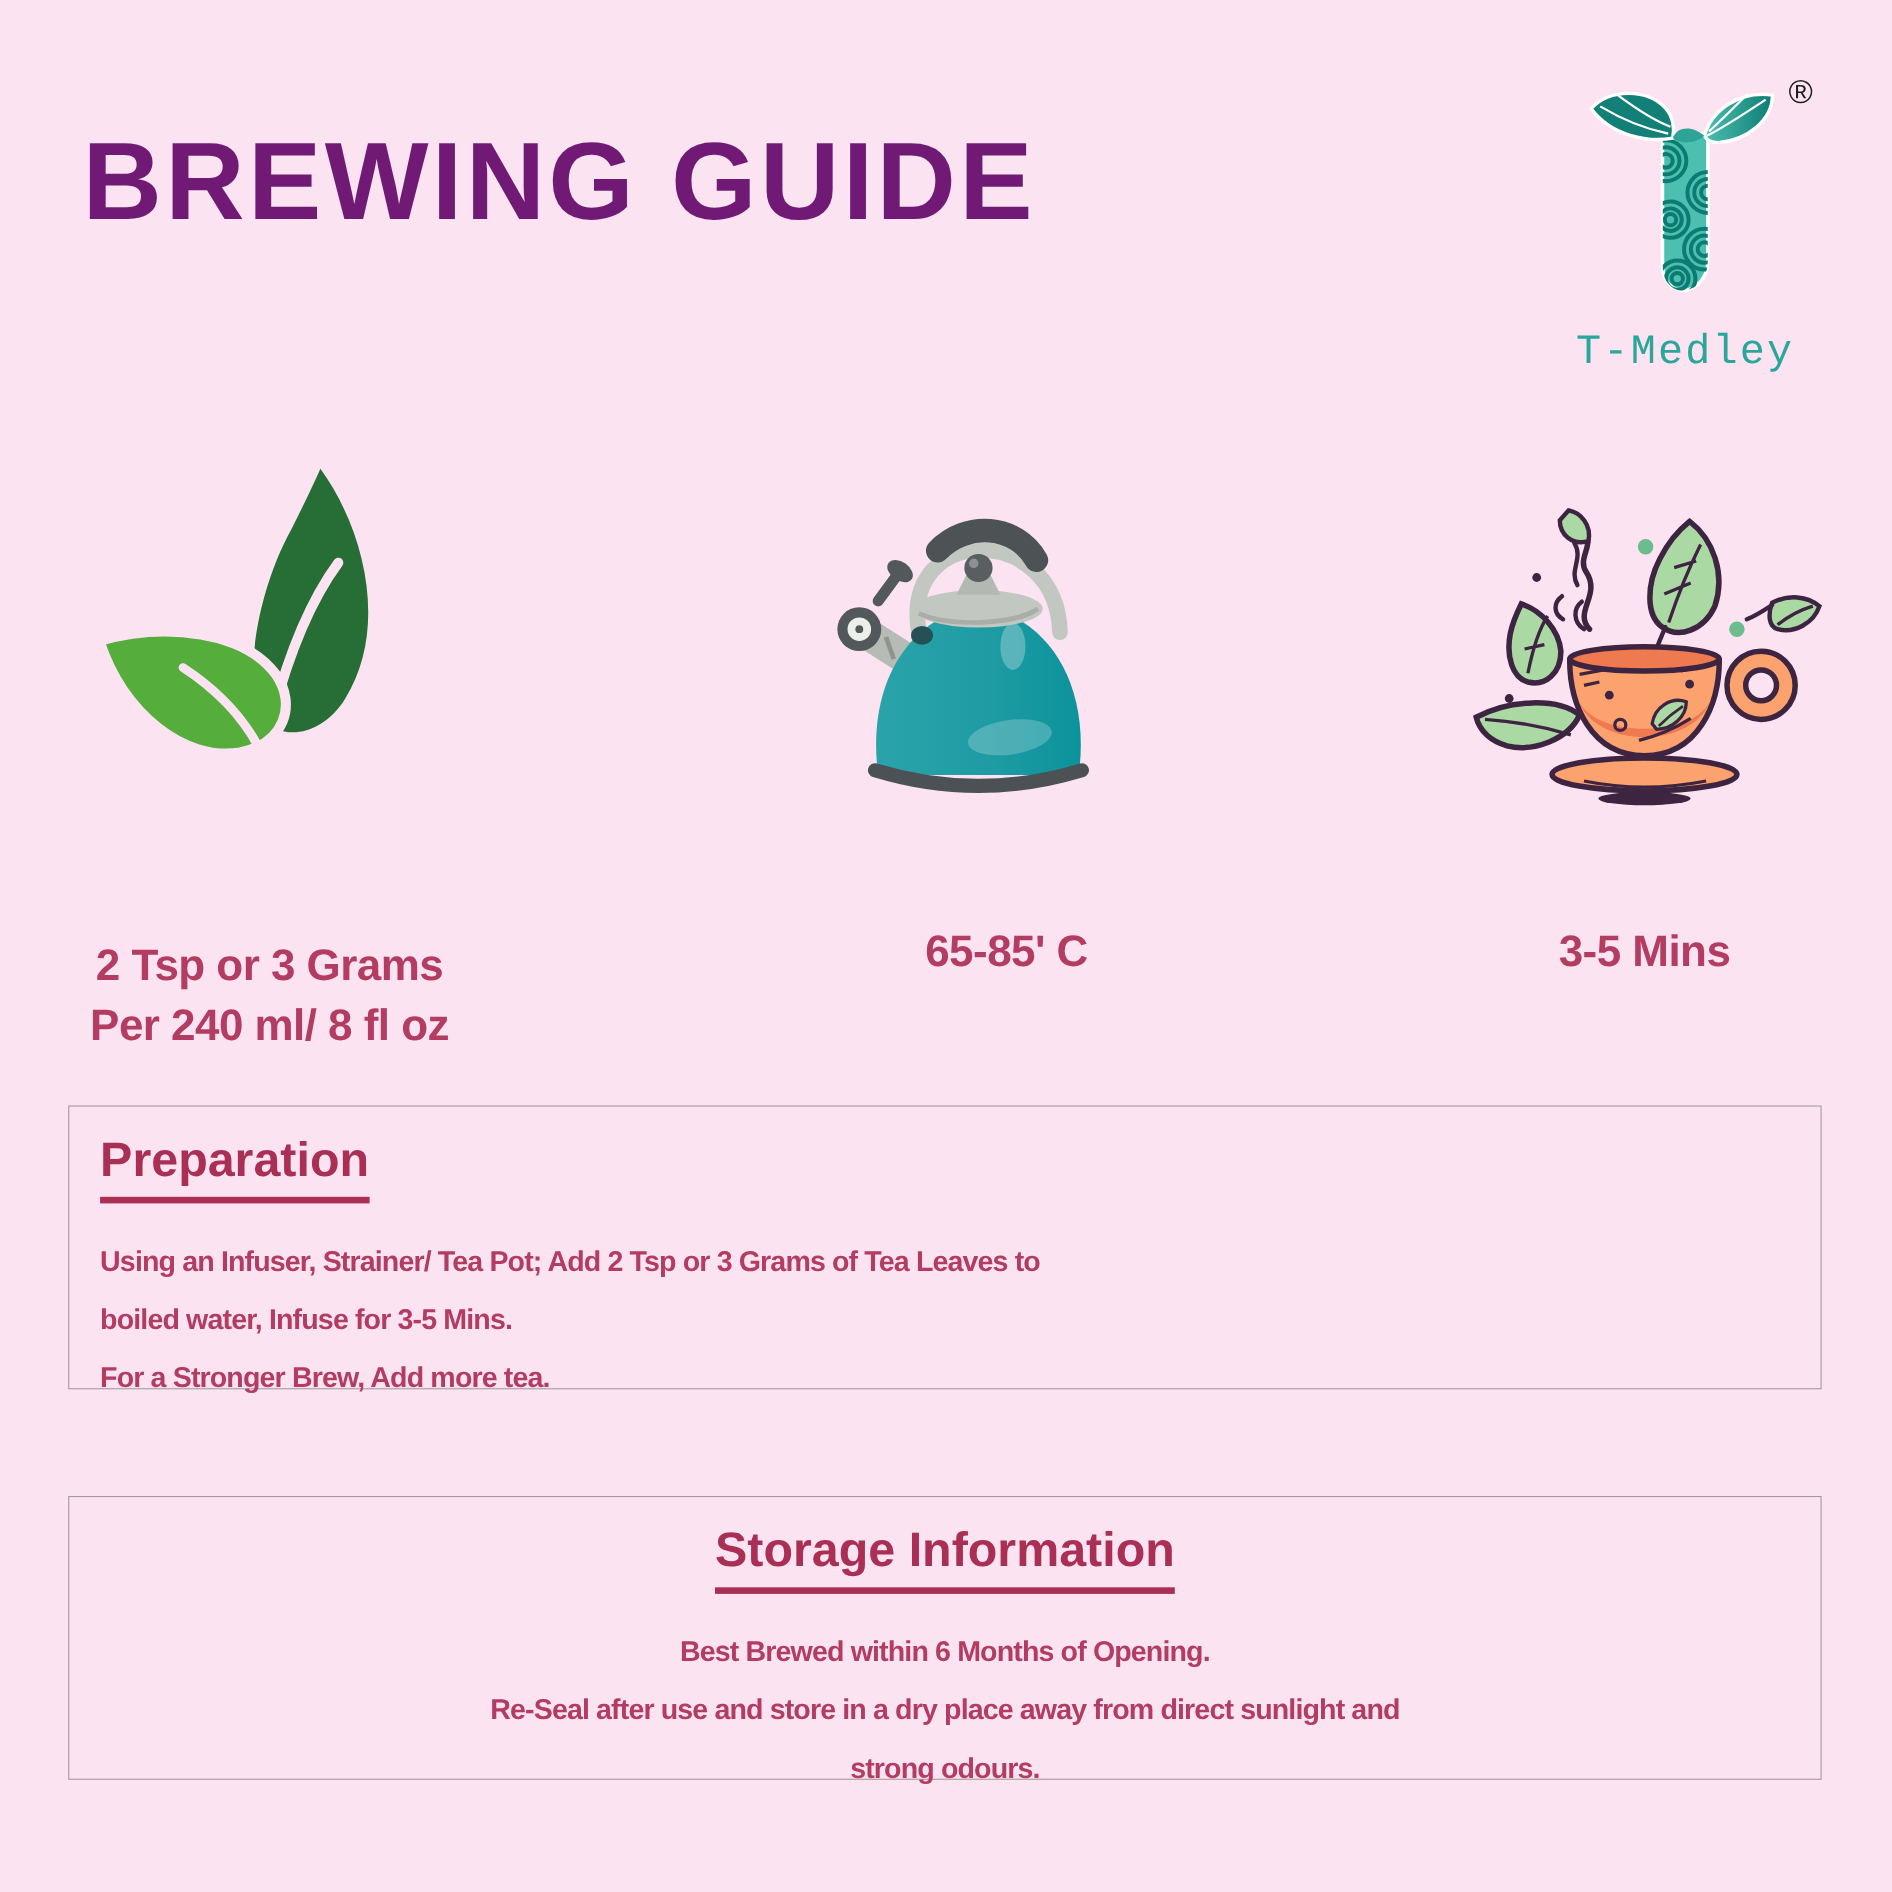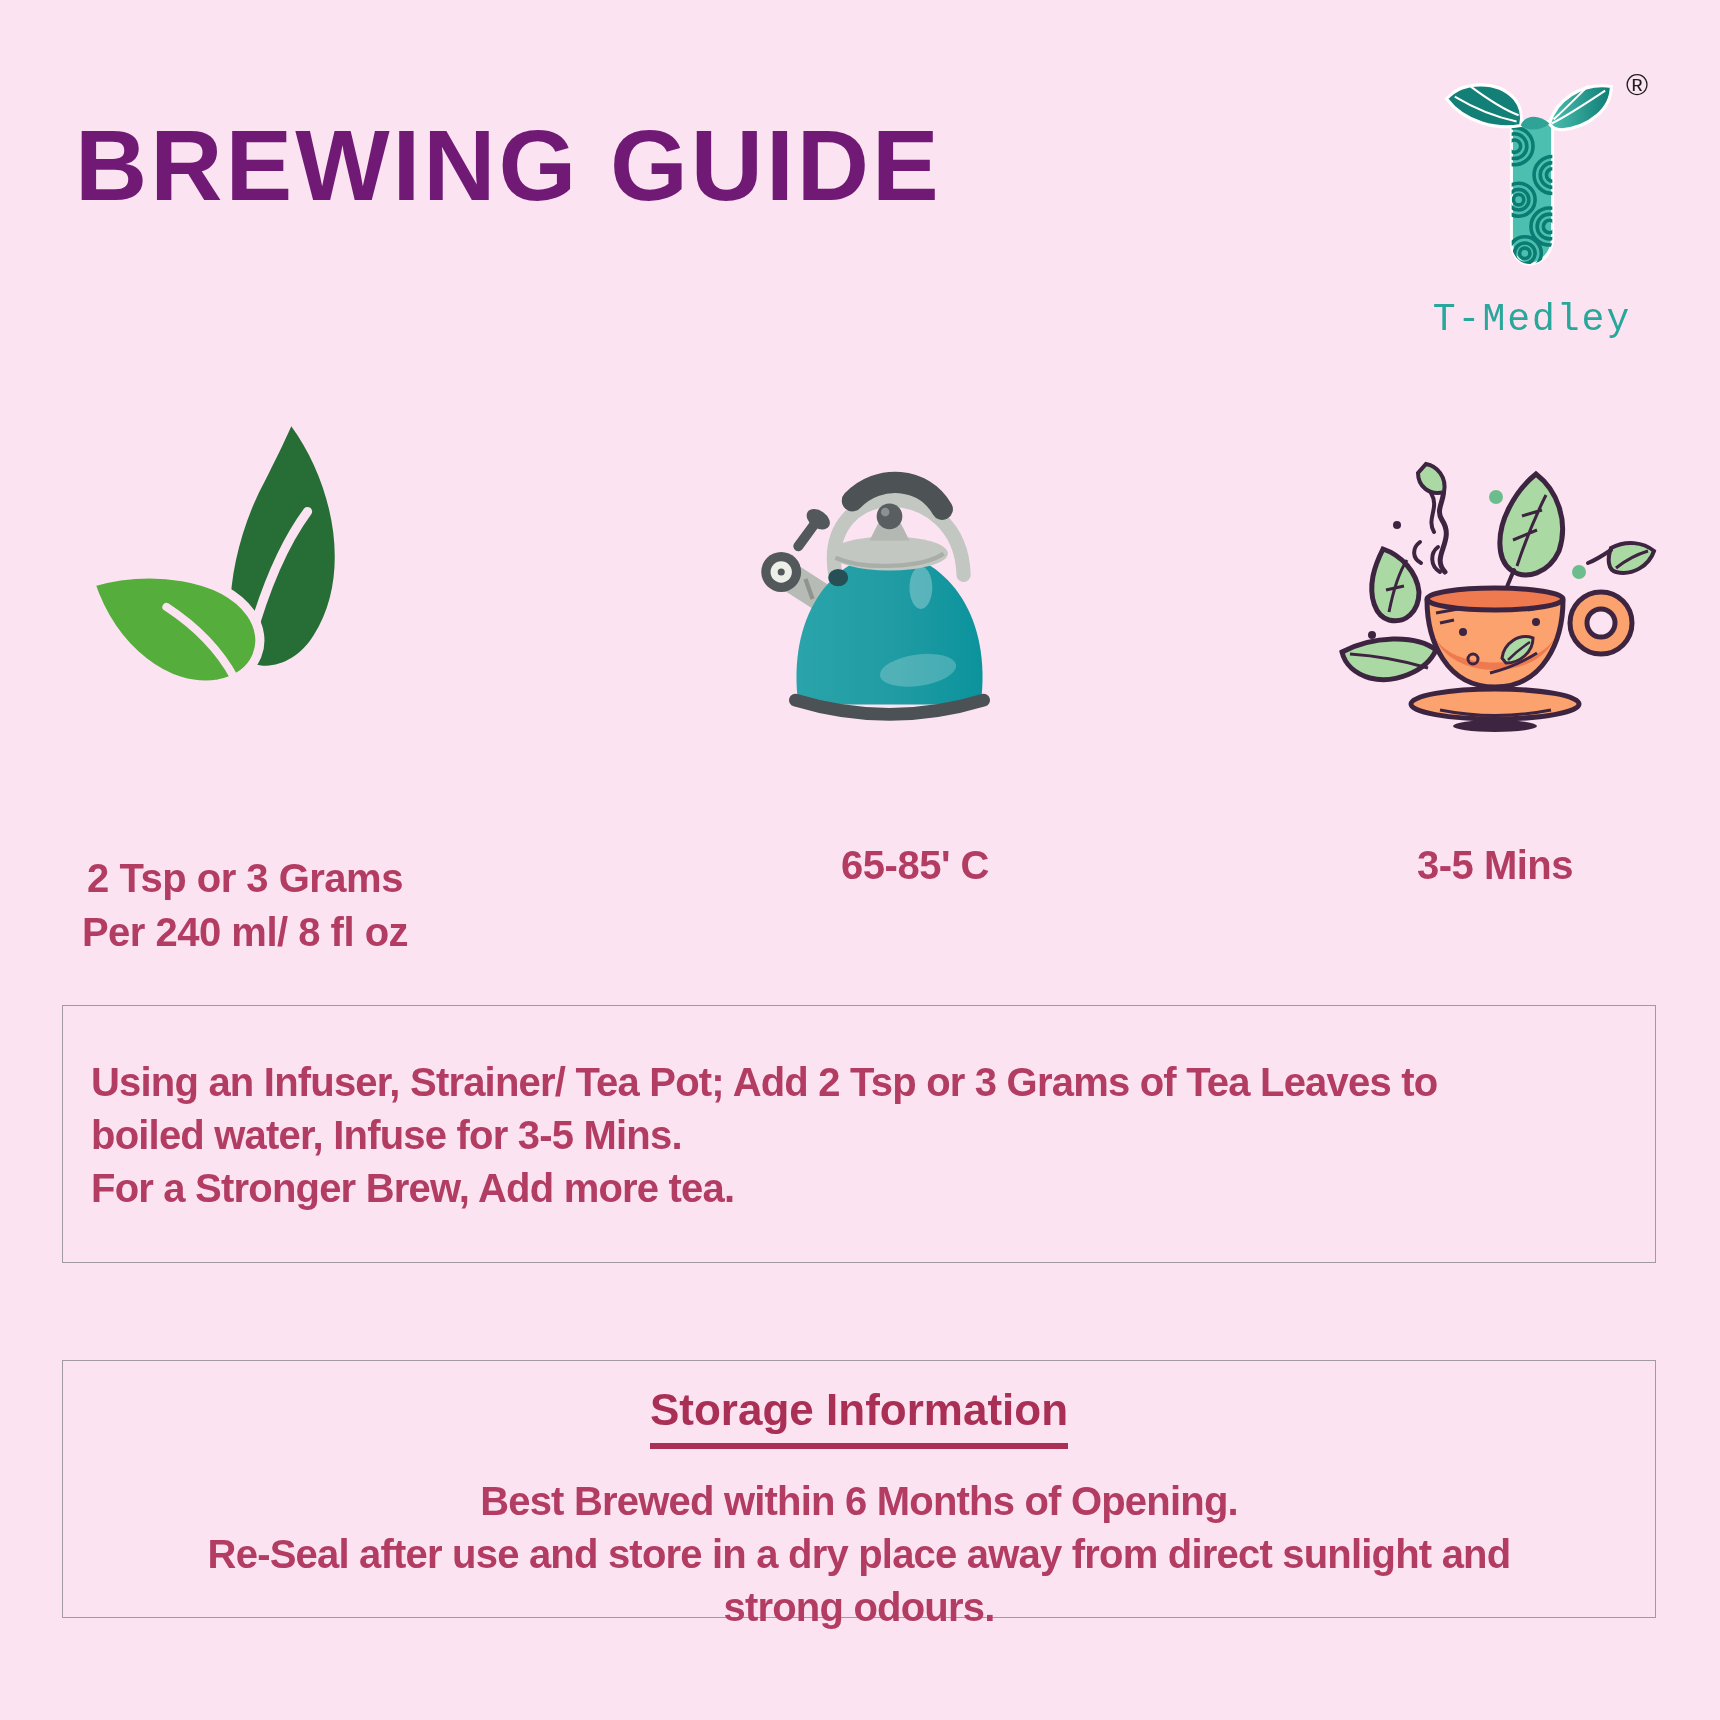--- a/index.html
+++ b/index.html
@@ -49,21 +49,21 @@
   #section-preparation{top:1005px;}
   #section-storage{top:1360px;text-align:center;}
   .section h2{
     margin:0;display:inline-block;
     font-size:44px;font-weight:800;color:#aa2f55;
     padding-bottom:8px;border-bottom:6px solid #aa2f55;
     letter-spacing:0px;
   }
   .section .body{
     margin-top:26px;
-    font-size:40px;font-weight:700;color:#b23c62;
+    font-size:26px;font-weight:700;color:#b23c62;
     line-height:53px;letter-spacing:-0.8px;
     white-space:pre-line;
   }
 </style>
 </head>
 <body>
 
 <div class="canvas">
 
   <div class="page-title">BREWING GUIDE</div>
@@ -199,20 +199,21 @@
     <path d="M110,290 Q165,301 221,290" stroke="#3d2440" stroke-width="3" fill="none"></path>
     <ellipse cx="165" cy="306" rx="42" ry="6" fill="#3d2440"></ellipse>
   </svg>
 
   <div class="step-label" id="label-1">2 Tsp or 3 Grams
 Per 240 ml/ 8 fl oz</div>
   <div class="step-label" id="label-2">65-85' C</div>
   <div class="step-label" id="label-3">3-5 Mins</div>
 
   <div class="section" id="section-preparation">
+    <h2>Preparation</h2>
     <div class="body">Using an Infuser, Strainer/ Tea Pot; Add 2 Tsp or  3 Grams of Tea Leaves to
 boiled water, Infuse for 3-5 Mins.
 For a Stronger Brew, Add more tea.</div>
   </div>
 
   <div class="section" id="section-storage">
     <h2>Storage Information</h2>
     <div class="body">Best Brewed within 6 Months of Opening.
 Re-Seal after use and store in a dry place away from direct sunlight and
 strong odours.</div>

